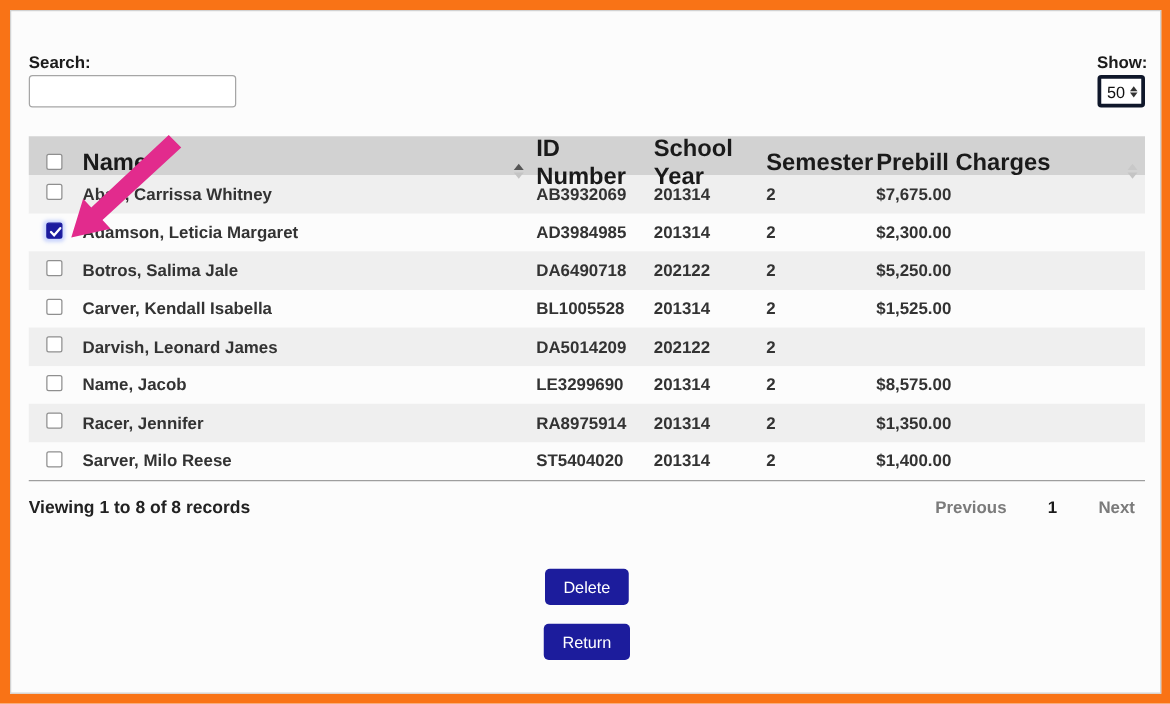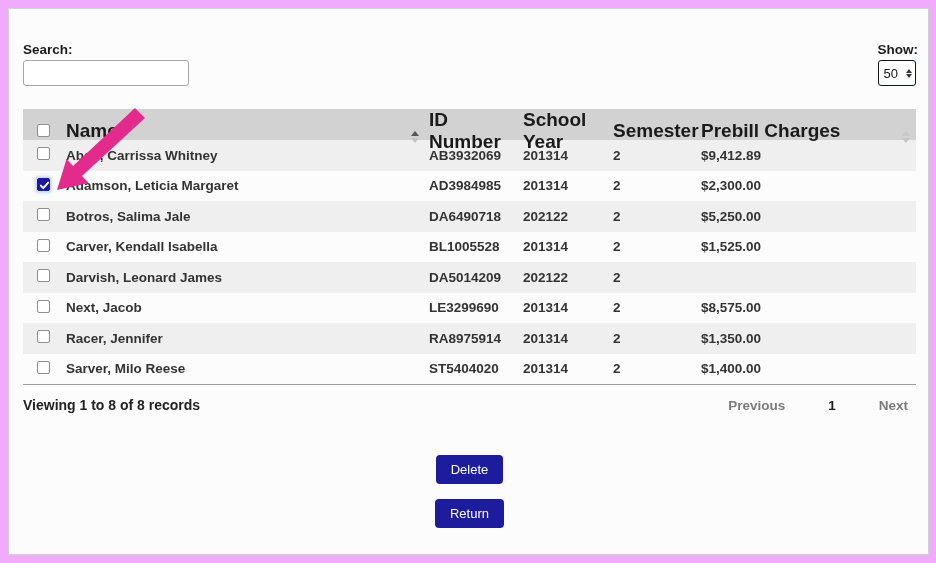--- a/index.html
+++ b/index.html
@@ -1,35 +1,35 @@
 <!DOCTYPE html>
 <html><head>
 <meta charset="utf-8">
 <style>
   * { margin:0; padding:0; box-sizing:border-box; }
   html,body { background:#f6f6f6; }
   .page {
     position:relative; width:936px; height:563px; overflow:hidden;
-    background:#f0abfc; font-family:"Liberation Sans", sans-serif;
+    background:#f97316; font-family:"Liberation Sans", sans-serif;
   }
   .container {
     position:absolute; left:8px; top:8px; width:921px; height:547px;
     background:#fcfcfc; border:1px solid #d2d2d2;
   }
   
   .search-block { position:absolute; left:14px; top:33px; }
   .field-label { font-size:13.5px; font-weight:bold; color:#1c1c1c; display:block; margin-bottom:3px; }
   .search-input {
     width:166px; height:26px; border:1px solid #a6a6a6; border-radius:3px;
     background:#fff; font-size:13px; padding:0 6px; font-family:"Liberation Sans", sans-serif;
   }
   .show-block { position:absolute; right:10px; top:33px; text-align:left; }
   .show-select {
     display:inline-flex; align-items:center; justify-content:space-between;
-    width:38px; height:26px; border:1px solid #0f172a; border-radius:3px;
+    width:38px; height:26px; border:3px solid #0f172a; border-radius:3px;
     background:#fff; font-size:13px; color:#111; padding:0 3px 0 5px; cursor:default;
   }
   .spinner { display:inline-flex; flex-direction:column; gap:1px; }
   .tri-up    { width:0; height:0; border-left:4px solid transparent; border-right:4px solid transparent; border-bottom:5px solid #555; }
   .tri-down  { width:0; height:0; border-left:4px solid transparent; border-right:4px solid transparent; border-top:5px solid #c4c4c4; }
   .spinner .tri-up   { border-left-width:3px; border-right-width:3px; border-bottom:4px solid #333; }
   .spinner .tri-down { border-left-width:3px; border-right-width:3px; border-top:4px solid #333; }
   
   .grid { position:absolute; left:14px; top:100px; width:893px; }
   .trow {
@@ -49,21 +49,21 @@
   .cb.checked {
     background:#1b1b9e; border-color:#1b1b9e;
     box-shadow:0 0 3px 2px rgba(110,140,255,0.35);
   }
   .cb.checked svg { position:absolute; left:1px; top:1px; }
   .sorticon { display:inline-flex; flex-direction:column; gap:2px; }
   .sorticon.inactive .tri-up { border-bottom-color:#c8c8c8; }
   
   .footer { position:absolute; left:14px; top:388px; width:893px; display:flex; align-items:center; justify-content:space-between; }
   .summary { font-size:14px; font-weight:bold; color:#222; }
-  .pager { display:flex; align-items:center; gap:43px; padding-right:8px;text-align:center; }
+  .pager { display:flex; align-items:center; gap:33px; padding-right:8px;text-align:center; }
   .pager-link { font-size:13.5px; font-weight:600; color:#7b7b7b; cursor:pointer; }
   .pager-page { font-size:13.5px; font-weight:bold; color:#1a1a1a; cursor:pointer; }
   
   .actions { position:absolute; left:0; top:446px; width:921px; display:flex; flex-direction:column; align-items:center; gap:15px; }
   .btn {
     background:#1c1c9c; color:#fff; border:none; border-radius:4px;
     font-size:13px; font-family:"Liberation Sans", sans-serif;
     padding:7px 15px; cursor:pointer; min-width:56px;
   }
   
@@ -115,21 +115,21 @@
         </div>
       </div>
       <div class="tbody">
           <div class="trow odd">
             <div class="cell-check"><span class="cb"></span></div>
             <div>Abad, Carrissa Whitney</div>
             <div></div>
             <div>AB3932069</div>
             <div>201314</div>
             <div>2</div>
-            <div>$9,412.89</div>
+            <div>$7,675.00</div>
             <div></div>
           </div>
           <div class="trow even">
             <div class="cell-check"><span class="cb checked"><svg width="11" height="11" viewBox="0 0 11 11">
                   <path d="M1.8 5.6 L4.3 8.2 L9.2 2.6" stroke="#fff" stroke-width="1.9" fill="none" stroke-linecap="round"></path>
                 </svg></span></div>
             <div>Adamson, Leticia Margaret</div>
             <div></div>
             <div>AD3984985</div>
             <div>201314</div>
@@ -161,21 +161,21 @@
             <div class="cell-check"><span class="cb"></span></div>
             <div>Darvish, Leonard James</div>
             <div></div>
             <div>DA5014209</div>
             <div>202122</div>
             <div>2</div>
             <div></div>
           </div>
           <div class="trow even">
             <div class="cell-check"><span class="cb"></span></div>
-            <div>Next, Jacob</div>
+            <div>Name, Jacob</div>
             <div></div>
             <div>LE3299690</div>
             <div>201314</div>
             <div>2</div>
             <div>$8,575.00</div>
             <div></div>
           </div>
           <div class="trow odd">
             <div class="cell-check"><span class="cb"></span></div>
             <div>Racer, Jennifer</div>

